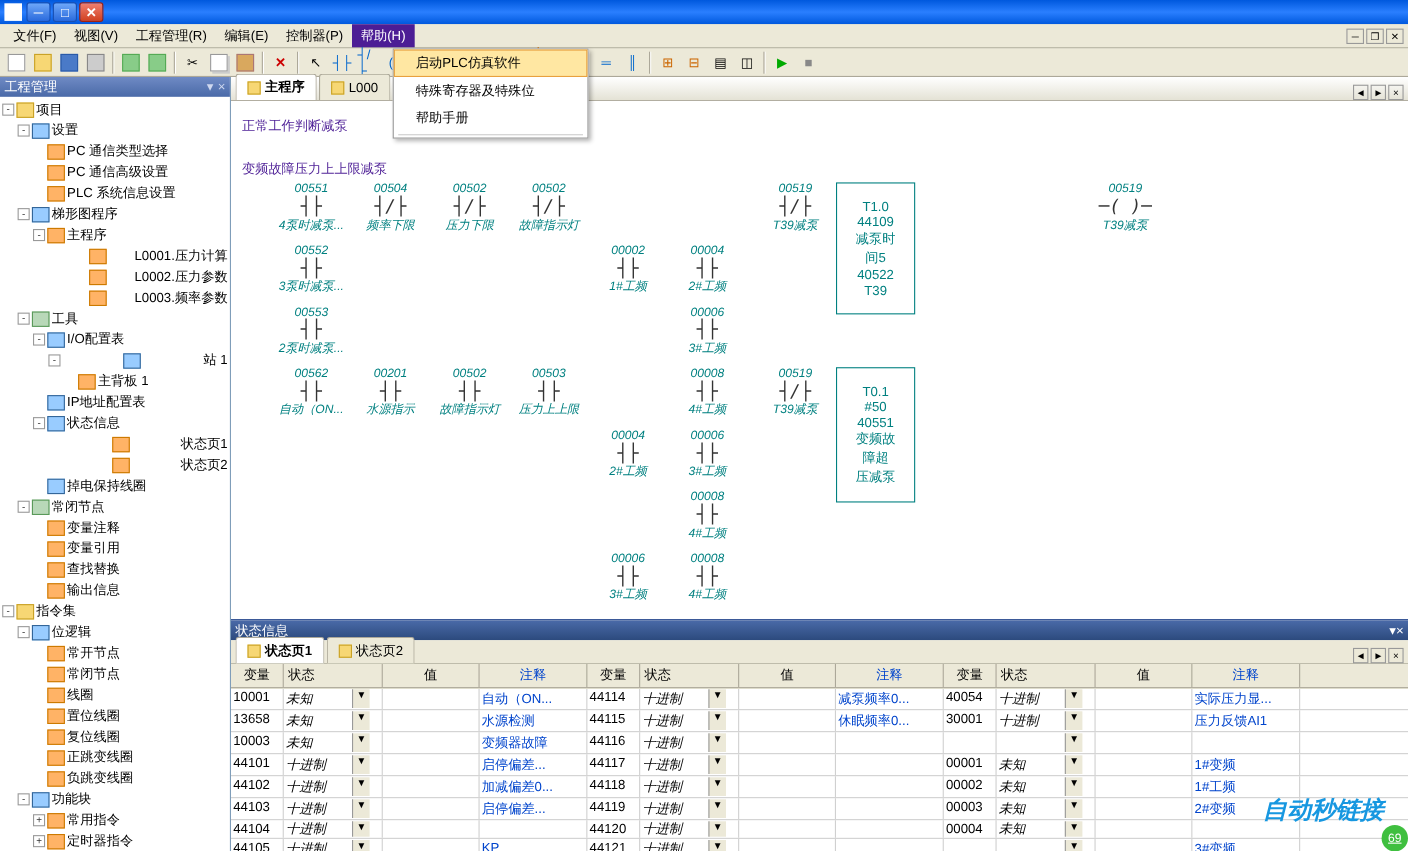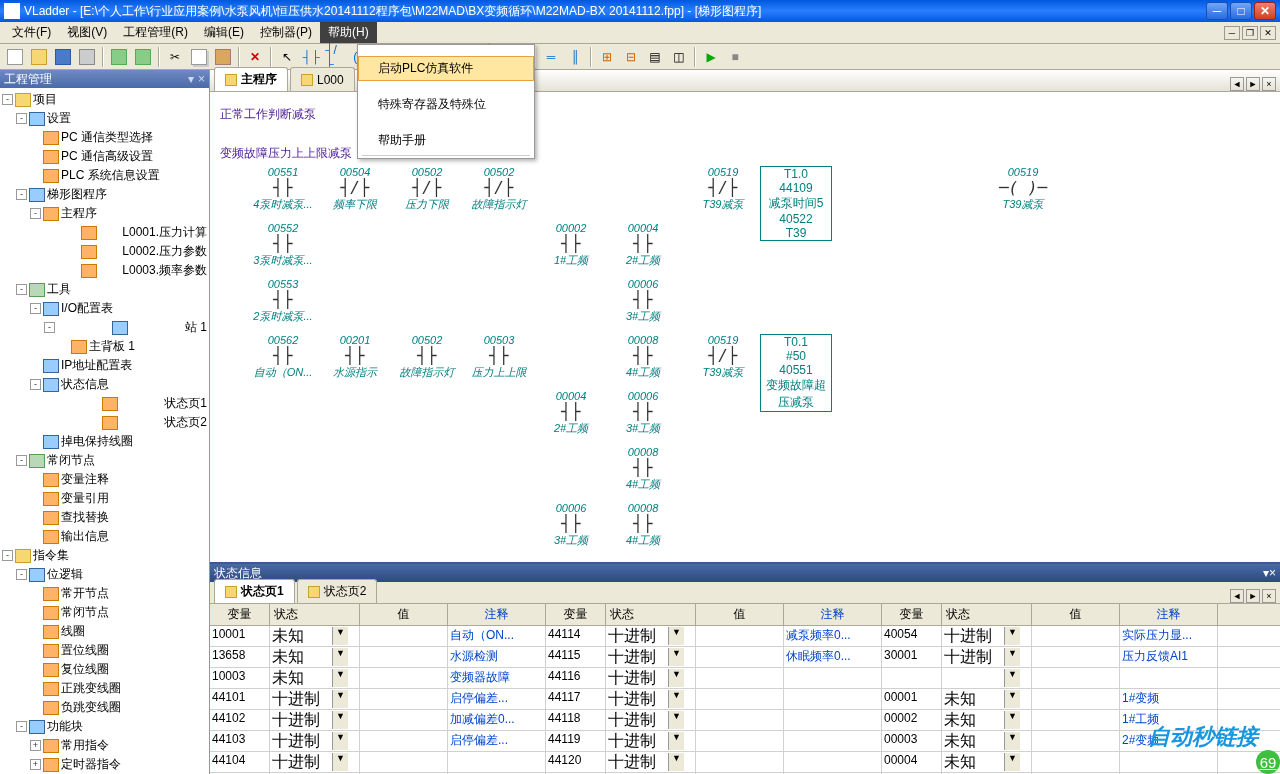--- a/index.html
+++ b/index.html
@@ -7,26 +7,26 @@
 
 .titlebar { height: 22px; background: linear-gradient(#0058dd, #2a7fff, #0058dd); display: flex; align-items: center; padding: 0 4px; color: white; }
 .titlebar-icon { width: 16px; height: 16px; background: #fff; margin-right: 4px; }
 .titlebar-text { flex: 1; font-size: 12px; white-space: nowrap; overflow: hidden; }
 .win-btns { display: flex; gap: 2px; }
 .win-btn { width: 22px; height: 18px; background: linear-gradient(#6fa8f8,#2a6add); border: 1px solid #1a4fb0; border-radius: 3px; display: flex; align-items: center; justify-content: center; color: #fff; font-weight: bold; }
 .win-btn.close { background: linear-gradient(#f08070,#d04020); border-color: #a02010; }
 
 .menubar { height: 22px; background: #ece9d8; border-bottom: 1px solid #aca899; display: flex; align-items: center; padding: 0 4px; }
 .menu-item { padding: 2px 8px; cursor: default; }
-.menu-item.open { background: #404040; color: #fff; }
+.menu-item.open { background: #4c1d95; color: #fff; }
 .mdi-close { margin-left: auto; display: flex; gap: 2px; }
 .mdi-btn { width: 16px; height: 14px; border: 1px solid #999; background: #ece9d8; font-size: 9px; display: flex; align-items: center; justify-content: center; }
 
 .dropdown { position: absolute; left: 357px; top: 44px; width: 178px; background: #fff; border: 1px solid #999; box-shadow: 2px 2px 4px rgba(0,0,0,0.3); z-index: 100; }
-.dropdown-item { padding: 4px 20px; cursor: default; margin-top: 11px; }
+.dropdown-item { padding: 4px 20px; cursor: default; }
 .dropdown-item.hover { background: #ffe7a2; border: 1px solid #e8a13f; padding: 3px 19px; }
 .dropdown-sep { height: 1px; background: #ccc; margin: 2px 4px; }
 
 .toolbar { height: 26px; background: #ece9d8; border-bottom: 1px solid #aca899; display: flex; align-items: center; padding: 0 4px; gap: 2px; }
 .tb-btn { width: 22px; height: 22px; display: flex; align-items: center; justify-content: center; border: 1px solid transparent; }
 .tb-sep { width: 2px; height: 20px; border-left: 1px solid #aca899; border-right: 1px solid #fff; margin: 0 2px; }
 .tb-icon { width: 16px; height: 16px; }
 
 .main { display: flex; height: calc(100vh - 70px); }
 
@@ -54,46 +54,45 @@
 .tab-ic { width: 12px; height: 12px; background: #f7d774; border: 1px solid #c9a227; }
 .tab-nav { margin-left: auto; display: flex; gap: 2px; }
 .tab-nav span { width: 14px; height: 14px; border: 1px solid #999; font-size: 9px; display:flex; align-items:center; justify-content:center; }
 
 .ladder { flex: 1; background: #fff; overflow: auto; padding: 10px; position: relative; }
 .ladder-label { color: #4c1d95; font-size: 12px; margin: 4px 0; }
 .elem { position: absolute; width: 66px; text-align: center; font-style: italic; }
 .elem-addr { color: #008080; font-size: 11px; }
 .elem-sym { font-family: monospace; font-size: 16px; color: #333; }
 .elem-desc { color: #008080; font-size: 11px; white-space: nowrap; }
-.box { position: absolute; border: 1px solid #008080; color: #008080; font-size: 11px; text-align: center; padding: 0; }
+.box { position: absolute; border: 1px solid #008080; color: #008080; font-size: 11px; text-align: center; padding: 14px; }
 
 .status-panel { height: 212px; border-top: 2px solid #3b5998; display: flex; flex-direction: column; }
 .status-title { height: 18px; background: linear-gradient(#4a6aa8, #2c4a7d); color: #fff; padding: 0 4px; display: flex; align-items: center; justify-content: space-between; }
 .status-tabs { height: 22px; background: #ece9d8; border-bottom: 1px solid #aca899; display: flex; align-items: flex-end; padding: 0 4px; }
 .status-grid { flex: 1; background: #fff; overflow: auto; }
 .grid-header { display: flex; background: #ece9d8; border-bottom: 1px solid #aca899; position: sticky; top: 0; }
 .grid-header > div { border-right: 1px solid #aca899; padding: 2px 4px; text-align: center; }
 .grid-row { display: flex; border-bottom: 1px solid #d0d0d0; }
 .grid-row > div { border-right: 1px solid #d0d0d0; padding: 1px 2px; overflow: hidden; white-space: nowrap; text-overflow: ellipsis; }
-.col-var { width: 60px; }
+.col-var { width: 48px; }
 .col-state { width: 90px; display: flex; }
-.col-state input { width: 60px; border: none; font-size: 16px; }
+.col-state input { width: 60px; border: none; font-size: 12px; font-style: italic; }
 .col-state .dd { width: 16px; background: #ece9d8; border-left: 1px solid #999; text-align: center; font-size: 9px; }
 .col-val { width: 88px; }
 .col-note { width: 98px; color: #0044cc; }
 
 .watermark { position: absolute; right: 22px; bottom: 22px; font-size: 22px; font-style: italic; font-weight: bold; color: #1797e0; z-index: 200; pointer-events: none; }
-.badge69 { position: absolute; right: 0; bottom: 0; width: 24px; height: 24px; background: #3fbf3f; border-radius: 50%; color: #fff; display: flex; align-items: center; justify-content: center; font-size: 15px; z-index: 201; text-decoration: underline; }
+.badge69 { position: absolute; right: 0; bottom: 0; width: 24px; height: 24px; background: #3fbf3f; border-radius: 50%; color: #fff; display: flex; align-items: center; justify-content: center; font-size: 11px; z-index: 201; text-decoration: underline; }
 </style>
 </head>
 <body>
 
 <div class="titlebar">
   <div class="titlebar-icon"></div>
-  <div class="titlebar-text">VLadder - [E:\个人工作\行业应用案例\水泵风机\恒压供水20141112程序包\M22MAD\BX变频循环\M22MAD-BX 20141112.fpp] - [梯形图程序]</div>
   <div class="win-btns">
     <div class="win-btn">─</div>
     <div class="win-btn">□</div>
     <div class="win-btn close">✕</div>
   </div>
 </div>
 
 <div class="menubar">
   <div id="menu-items" style="display: flex;">
       <div class="menu-item">文件(F)</div>

